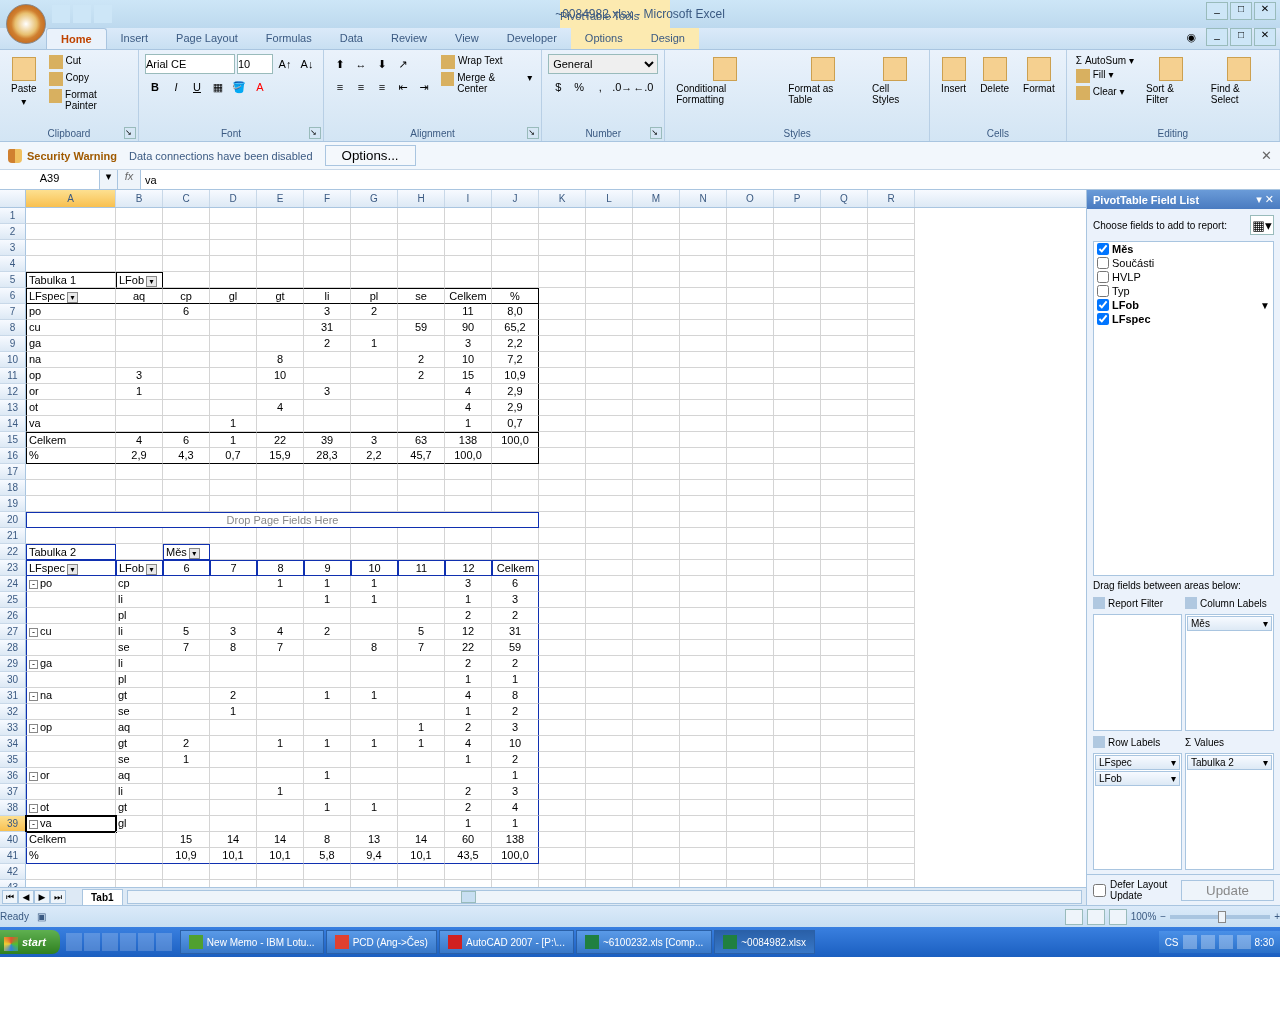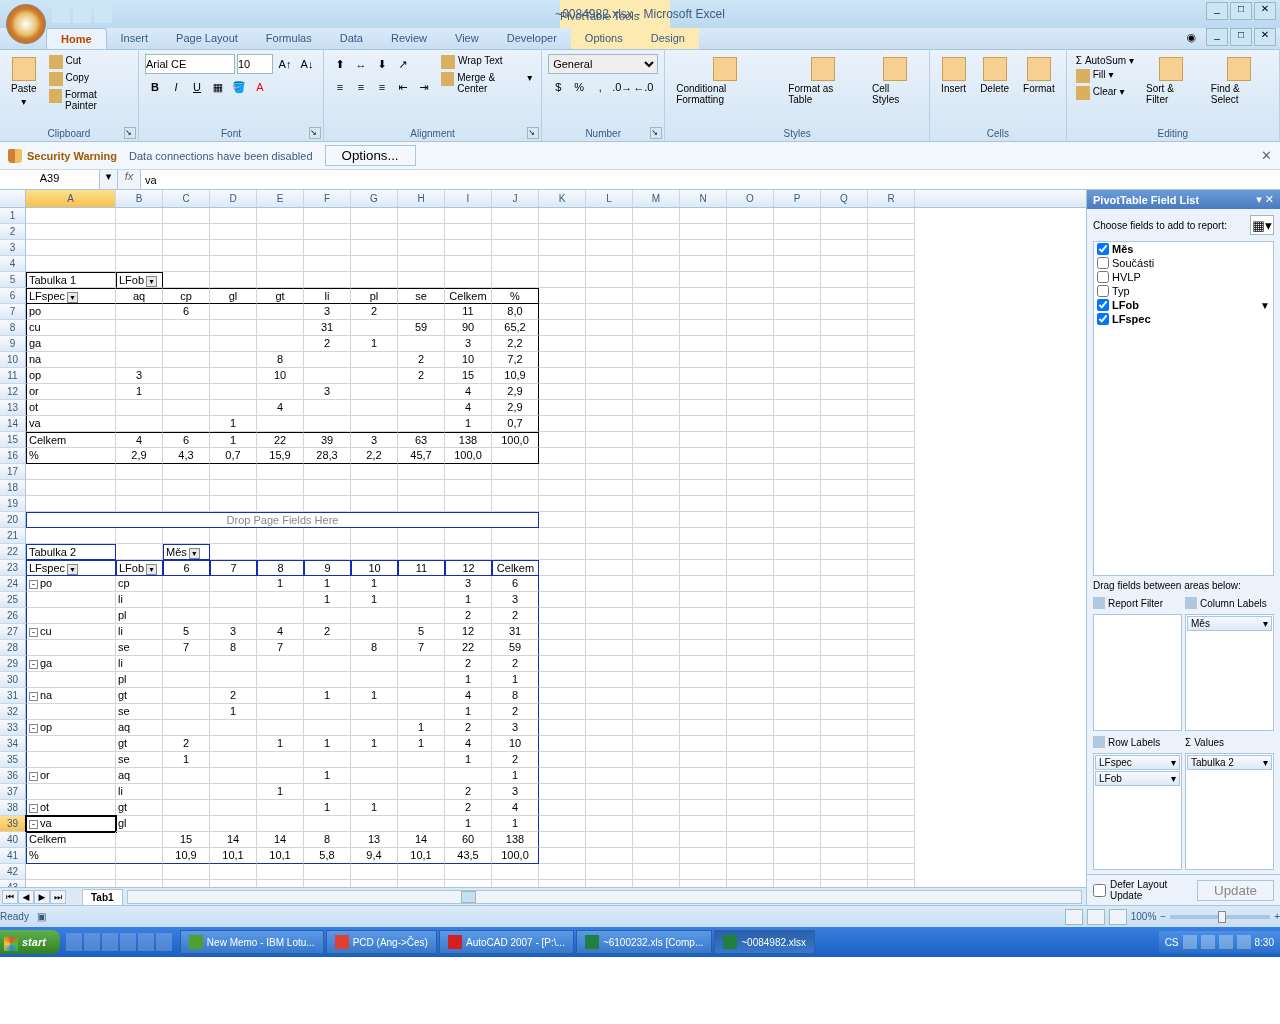--- a/index.html
+++ b/index.html
@@ -108,21 +108,21 @@
 .fp-field.bold { font-weight: bold; }
 .fp-field .filt { margin-left:auto; font-size:10px;}
 .fp-areas-label { padding: 4px 6px; font-size: 10px; }
 .fp-areas { display: grid; grid-template-columns: 1fr 1fr; grid-template-rows: auto 1fr auto 1fr; gap: 3px; padding: 0 6px; flex:1;}
 .fp-area-hdr { font-size: 10px; display:flex; align-items:center; gap:3px; padding:2px 0;}
 .fp-area-hdr .aico{width:12px;height:12px;background:#b0c8e0;}
 .fp-area { background: #fff; border: 1px solid #a9c5e0; min-height: 56px; font-size: 10px;}
 .fp-item { background: linear-gradient(#f7faff,#dde9f5); border: 1px solid #a9c5e0; margin: 1px; padding: 1px 3px; display:flex;}
 .fp-item span:last-child{margin-left:auto;}
 .fp-footer { display: flex; align-items: center; gap: 4px; padding: 4px 6px; font-size: 10px; border-top:1px solid #a9c5e0; margin-top:4px;}
-.fp-update { margin-left: auto; padding: 2px 16px; background:#eef4fa; border:1px solid #a9c5e0; color:#888;}
+.fp-update { margin-left: auto; padding: 2px 24px; background:#eef4fa; border:1px solid #a9c5e0; color:#888;}
 
 
 .taskbar { height: 30px; background: linear-gradient(#3a80e0,#1b5fc0); display: flex; align-items: center; font-size: 11px; color: #fff; }
 .start-btn { background: linear-gradient(#5fb050,#2f8020); padding: 6px 14px 6px 22px; font-weight: bold; font-style: italic; border-radius: 0 8px 8px 0; position:relative;}
 .start-logo { position:absolute; left:4px; top:7px; width:14px; height:14px; background:conic-gradient(#e05030,#50c030,#3080e0,#f0d030,#e05030);}
 .ql { display:flex; gap:2px; margin:0 6px;}
 .ql span{width:16px;height:18px;background:rgba(255,255,255,0.2);}
 .tb-item { background: linear-gradient(#5a9ae8,#3878c8); border:1px solid #2a60a8; padding: 4px 8px; margin-left: 2px; max-width: 155px; overflow: hidden; white-space: nowrap; display:flex; align-items:center; gap:4px; font-size:10px;}
 .tb-item.active { background: linear-gradient(#2a60a8,#3878c8);}
 .tb-ico { width:14px; height:14px; background:#50a030;}

